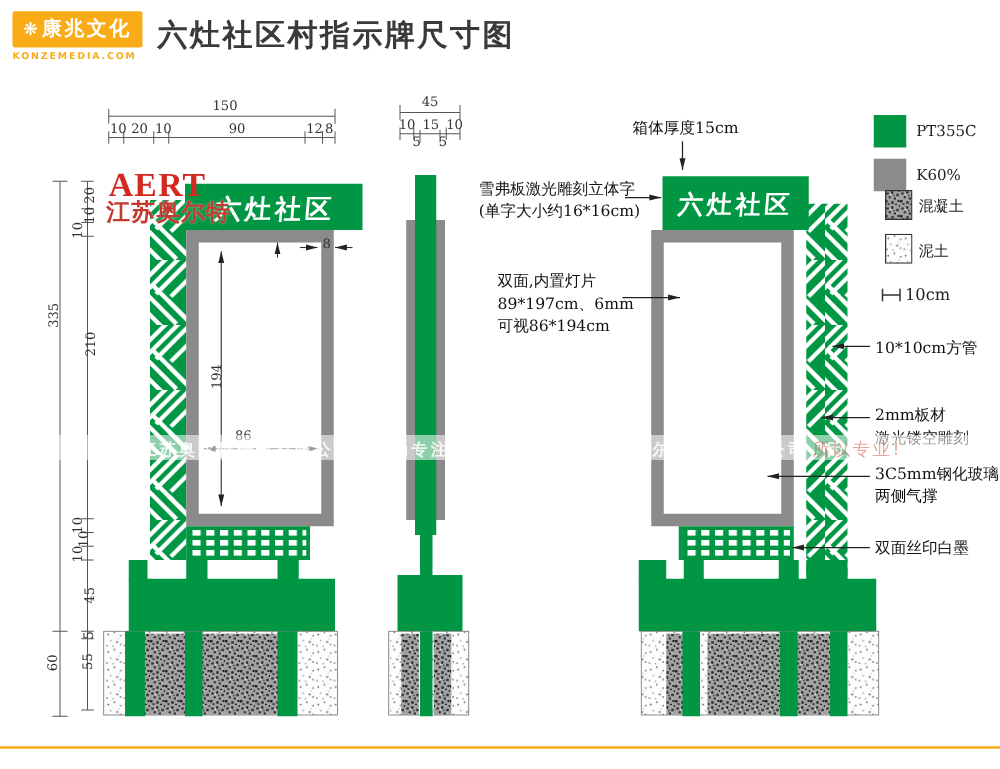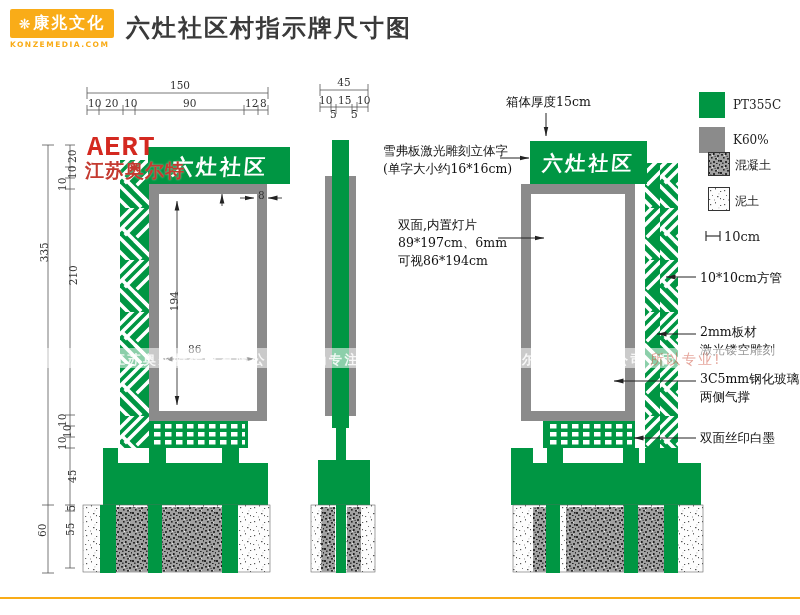--- a/index.html
+++ b/index.html
@@ -16,21 +16,21 @@
   .sign-text{color:#fff;font-weight:bold;letter-spacing:3px;text-align:center;
              transform:skewX(-5deg);font-family:"DejaVu Sans","Liberation Sans",sans-serif;}
   .logo-box{position:absolute;left:10px;top:9px;width:104px;height:29px;background:#F9AC18;
             border-radius:2px;display:flex;align-items:center;justify-content:center;gap:3px;}
   .logo-cn{color:#fff;font-weight:bold;font-size:16px;letter-spacing:2px;white-space:nowrap;}
   .logo-icon{color:#fff;font-size:14px;line-height:1;}
   .logo-en{position:absolute;left:10px;top:40px;width:104px;text-align:left;color:#F9AC18;
            font-size:7.5px;font-weight:bold;letter-spacing:1.5px;white-space:nowrap;}
   .page-title{position:absolute;left:126px;top:12px;font-size:24px;font-weight:bold;color:#3a3a3a;
               letter-spacing:2px;white-space:nowrap;}
-  .wm-en{position:absolute;left:87px;top:135px;font-family:Liberation Mono, monospace;
+  .wm-en{position:absolute;left:87px;top:135px;font-family:Liberation Serif, serif;
          font-size:27px;font-weight:bold;color:#D42920;letter-spacing:1px;line-height:1;z-index:6;}
   .wm-cn{position:absolute;left:85px;top:161px;font-size:19px;font-weight:bold;color:#C43A30;
          text-shadow:0 0 2px rgba(255,255,255,.55);line-height:1;letter-spacing:1px;z-index:6;}
   .wm-band{position:absolute;left:0;top:348px;width:800px;height:20px;
            background:rgba(255,255,255,0.55);z-index:5;overflow:hidden;}
   .wm-band-text{position:absolute;left:98px;top:3px;font-size:13px;font-weight:bold;
                 color:rgba(255,255,255,0.85);letter-spacing:2.5px;white-space:nowrap;margin-left:14px;}
   .wm-band-frag{position:absolute;left:604px;top:3px;font-size:14px;font-weight:normal;
                 color:rgba(205,80,60,0.5);letter-spacing:2px;white-space:nowrap;margin-left:46px;}
   .footer-line{position:absolute;left:0;top:597px;width:800px;height:2px;background:#F9AC18;}

